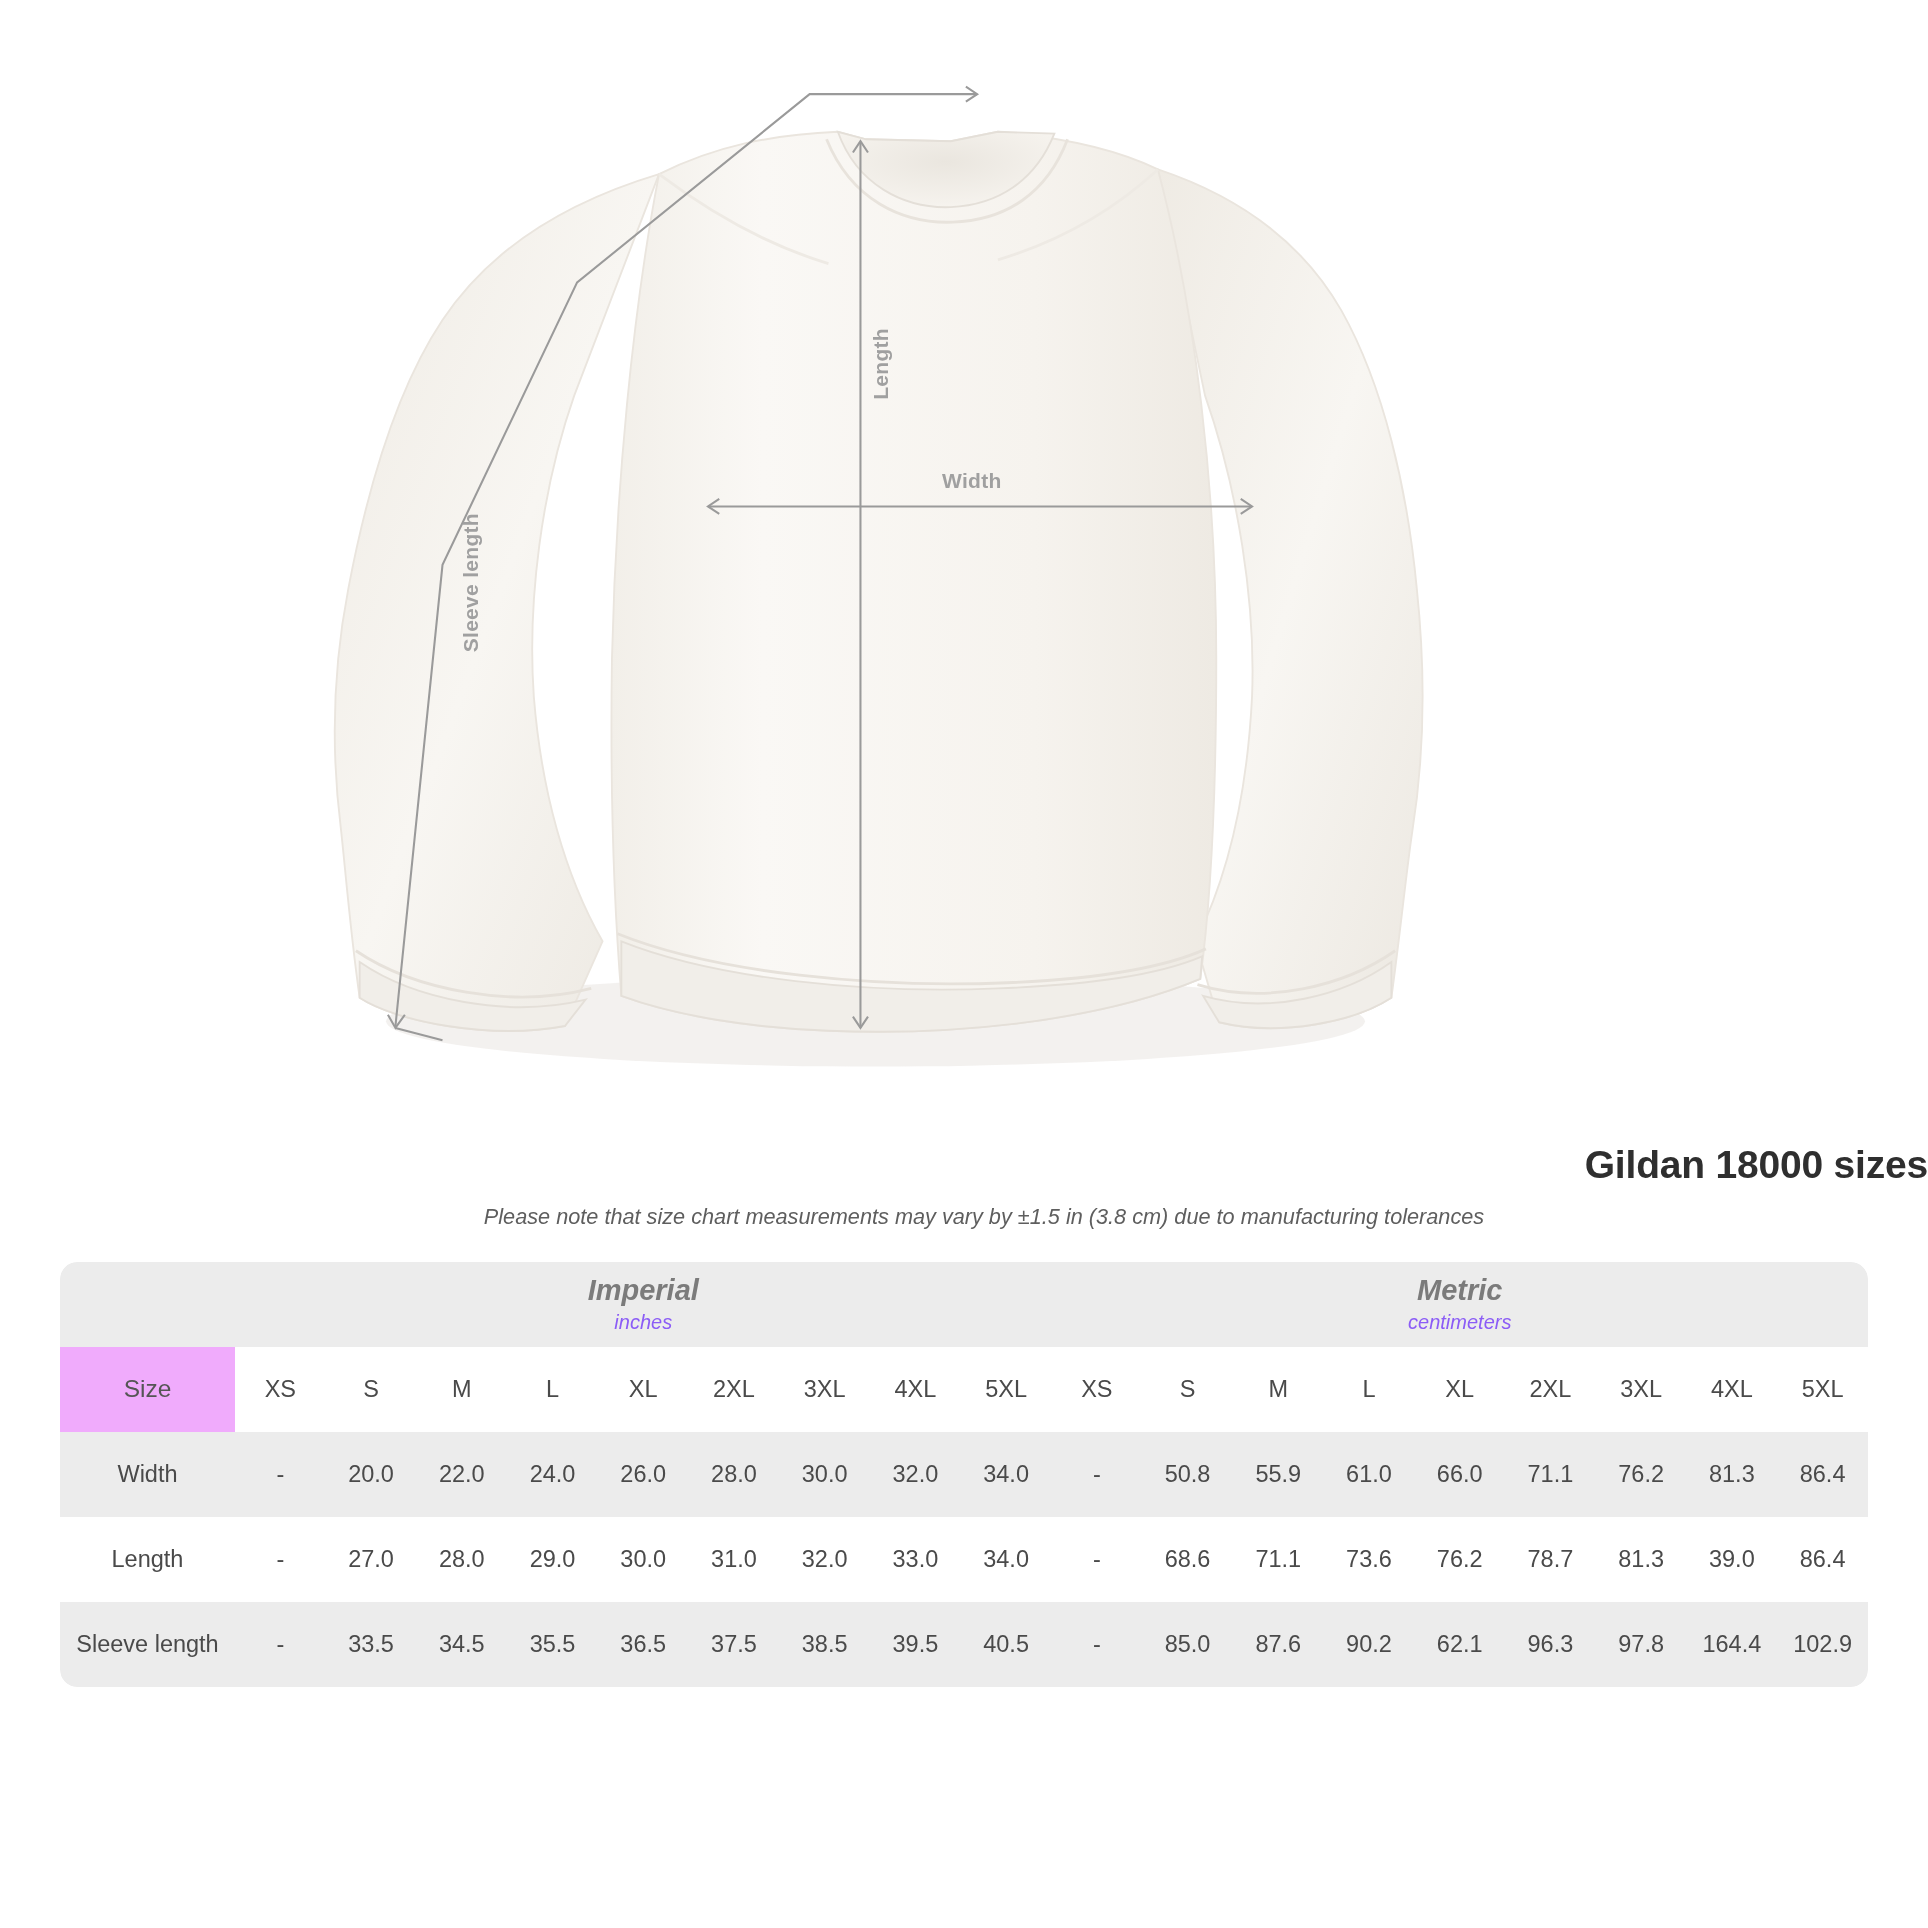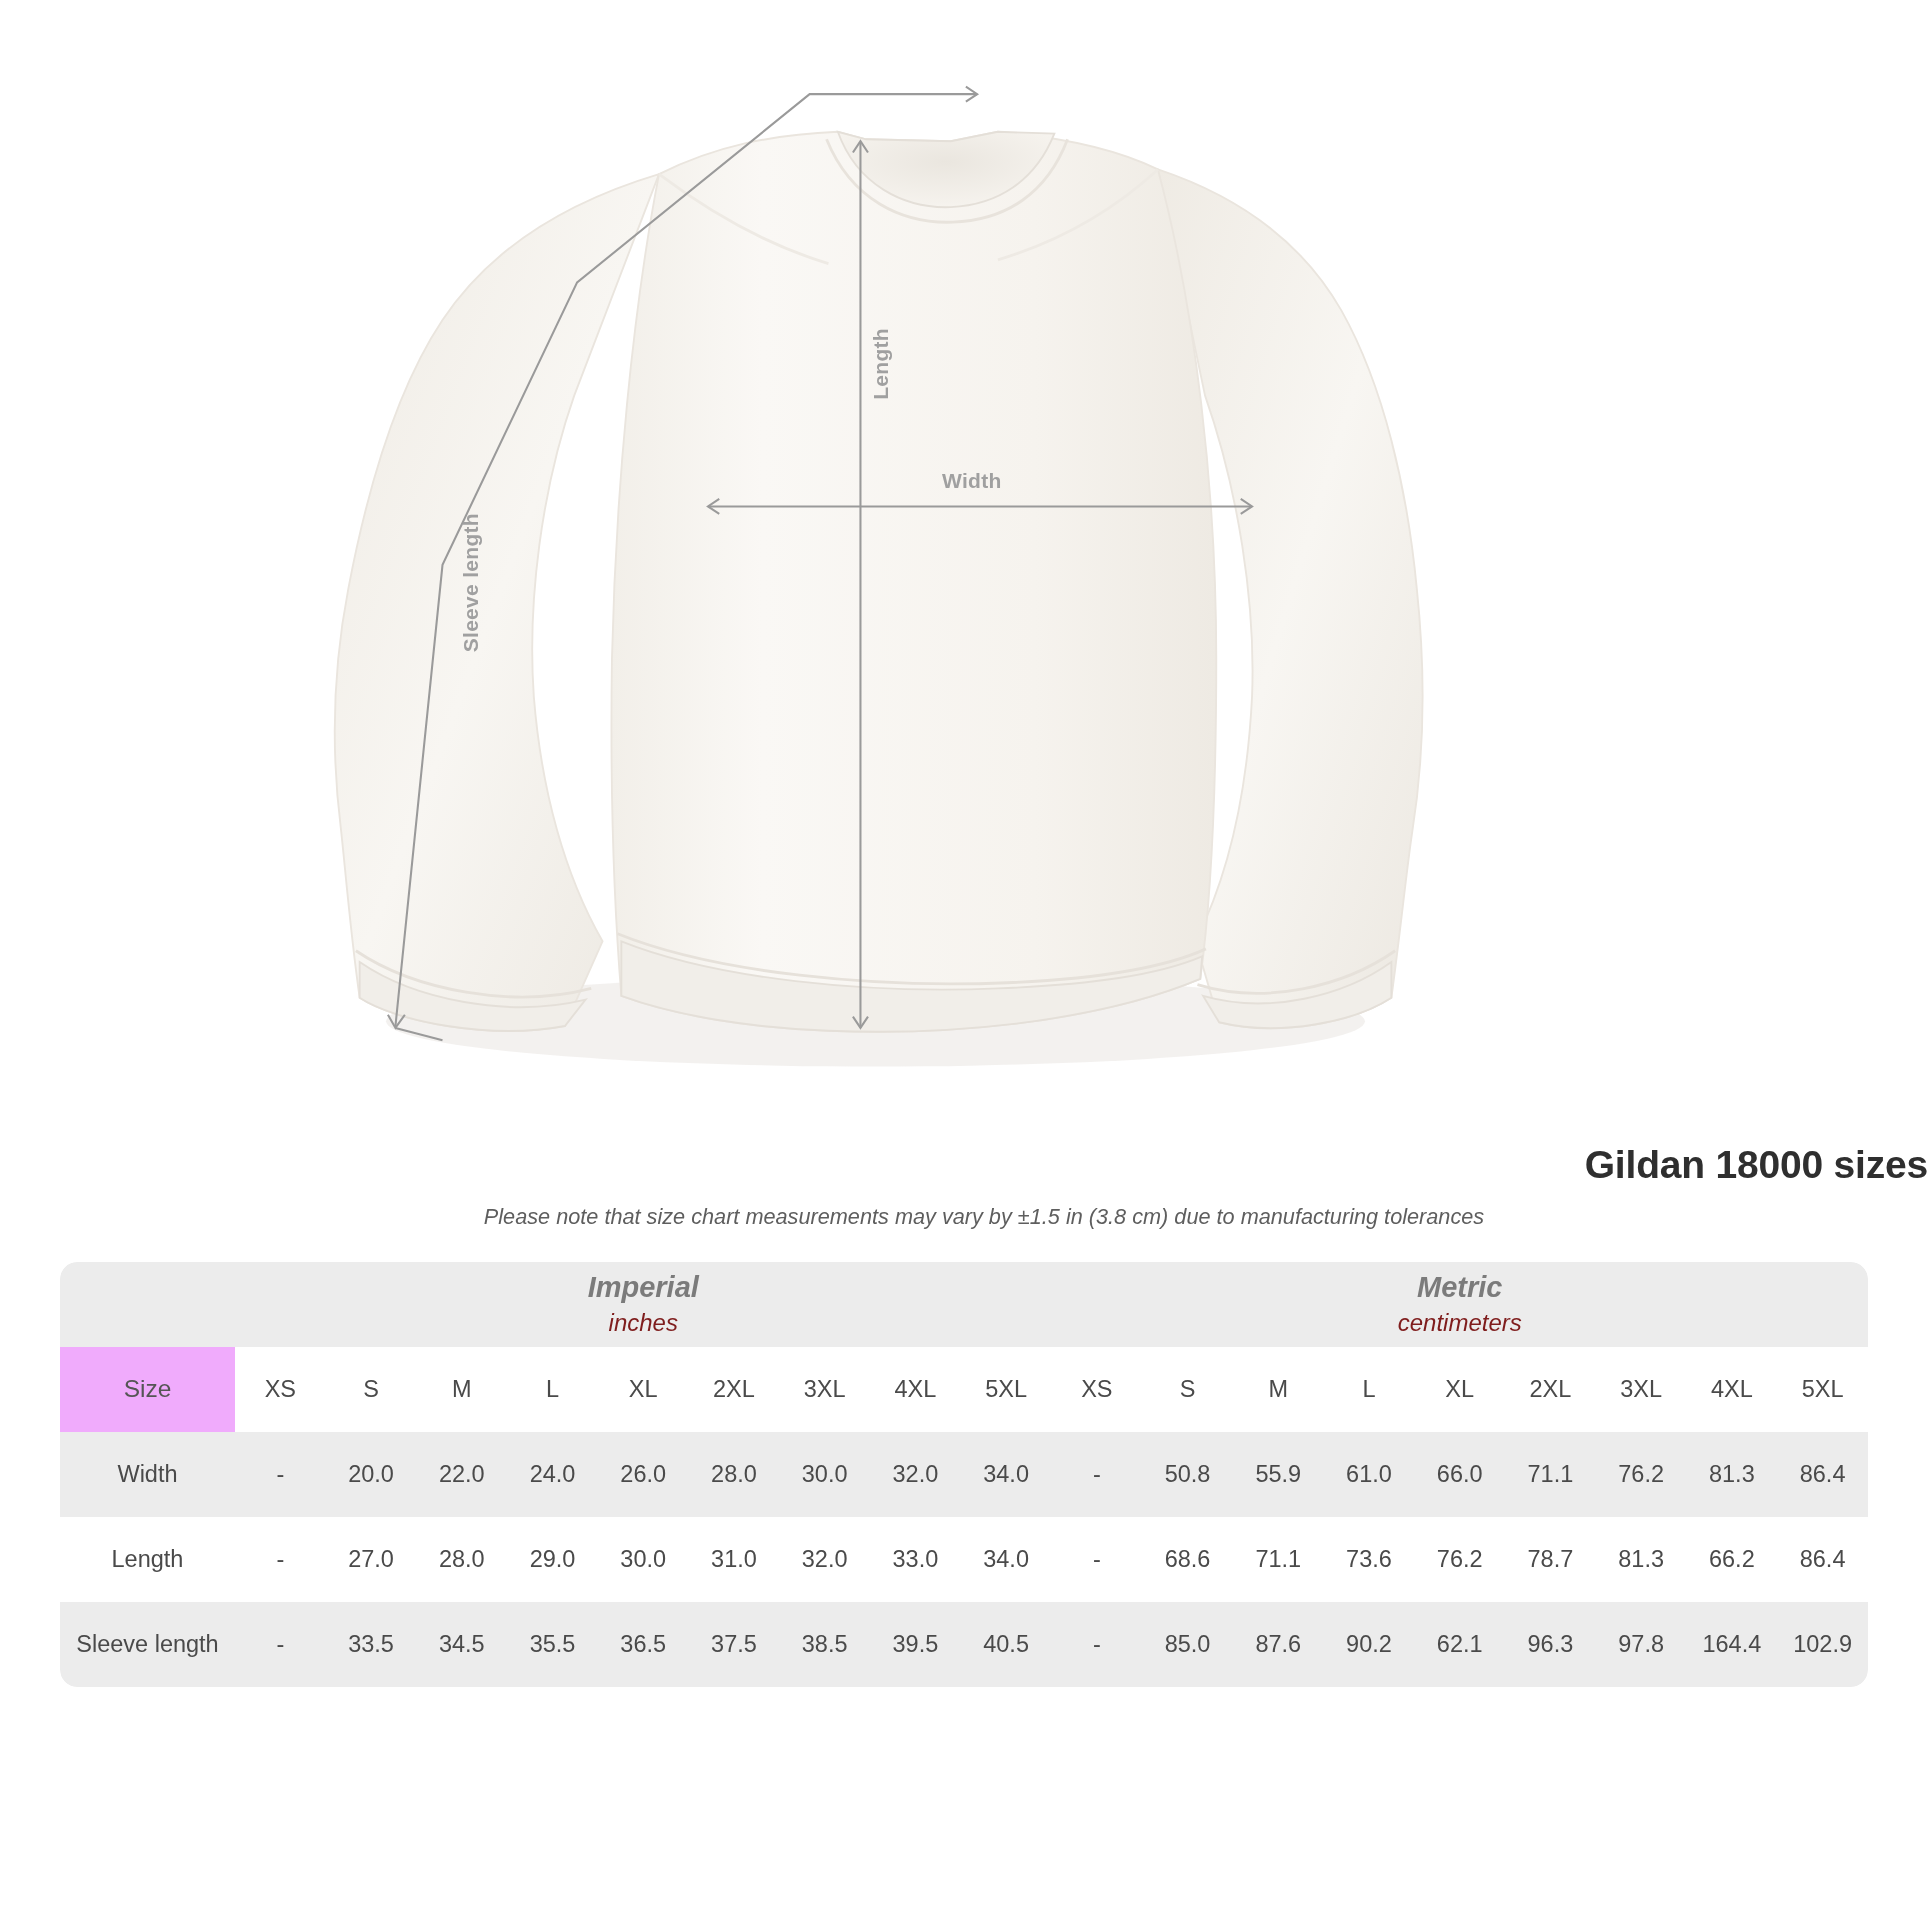--- a/index.html
+++ b/index.html
@@ -87,23 +87,23 @@
     padding-top: 5.6px;
   }
   .unit-name {
     font-size: 29px;
     font-weight: bold;
     font-style: italic;
     color: #7b7b7b;
     line-height: 1.25;
   }
   .unit-sub {
-    font-size: 24px;
+    font-size: 20px;
     font-style: italic;
-    color: #7f1d1d;
+    color: #8b5cf6;
     line-height: 1.4;
   }
   .unit-row td.corner {
     background: #ececec;
   }
 
   
   .size-row td {
     background: #ffffff;
     height: 90px;
@@ -288,21 +288,21 @@
         <td>32.0</td>
         <td>33.0</td>
         <td>34.0</td>
         <td>-</td>
         <td>68.6</td>
         <td>71.1</td>
         <td>73.6</td>
         <td>76.2</td>
         <td>78.7</td>
         <td>81.3</td>
-        <td>66.2</td>
+        <td>39.0</td>
         <td>86.4</td>
       </tr>
 
       <tr class="band-gray">
         <td class="rowlabel col-label rounded-bottom-left">Sleeve length</td>
         <td>-</td>
         <td>33.5</td>
         <td>34.5</td>
         <td>35.5</td>
         <td>36.5</td>

